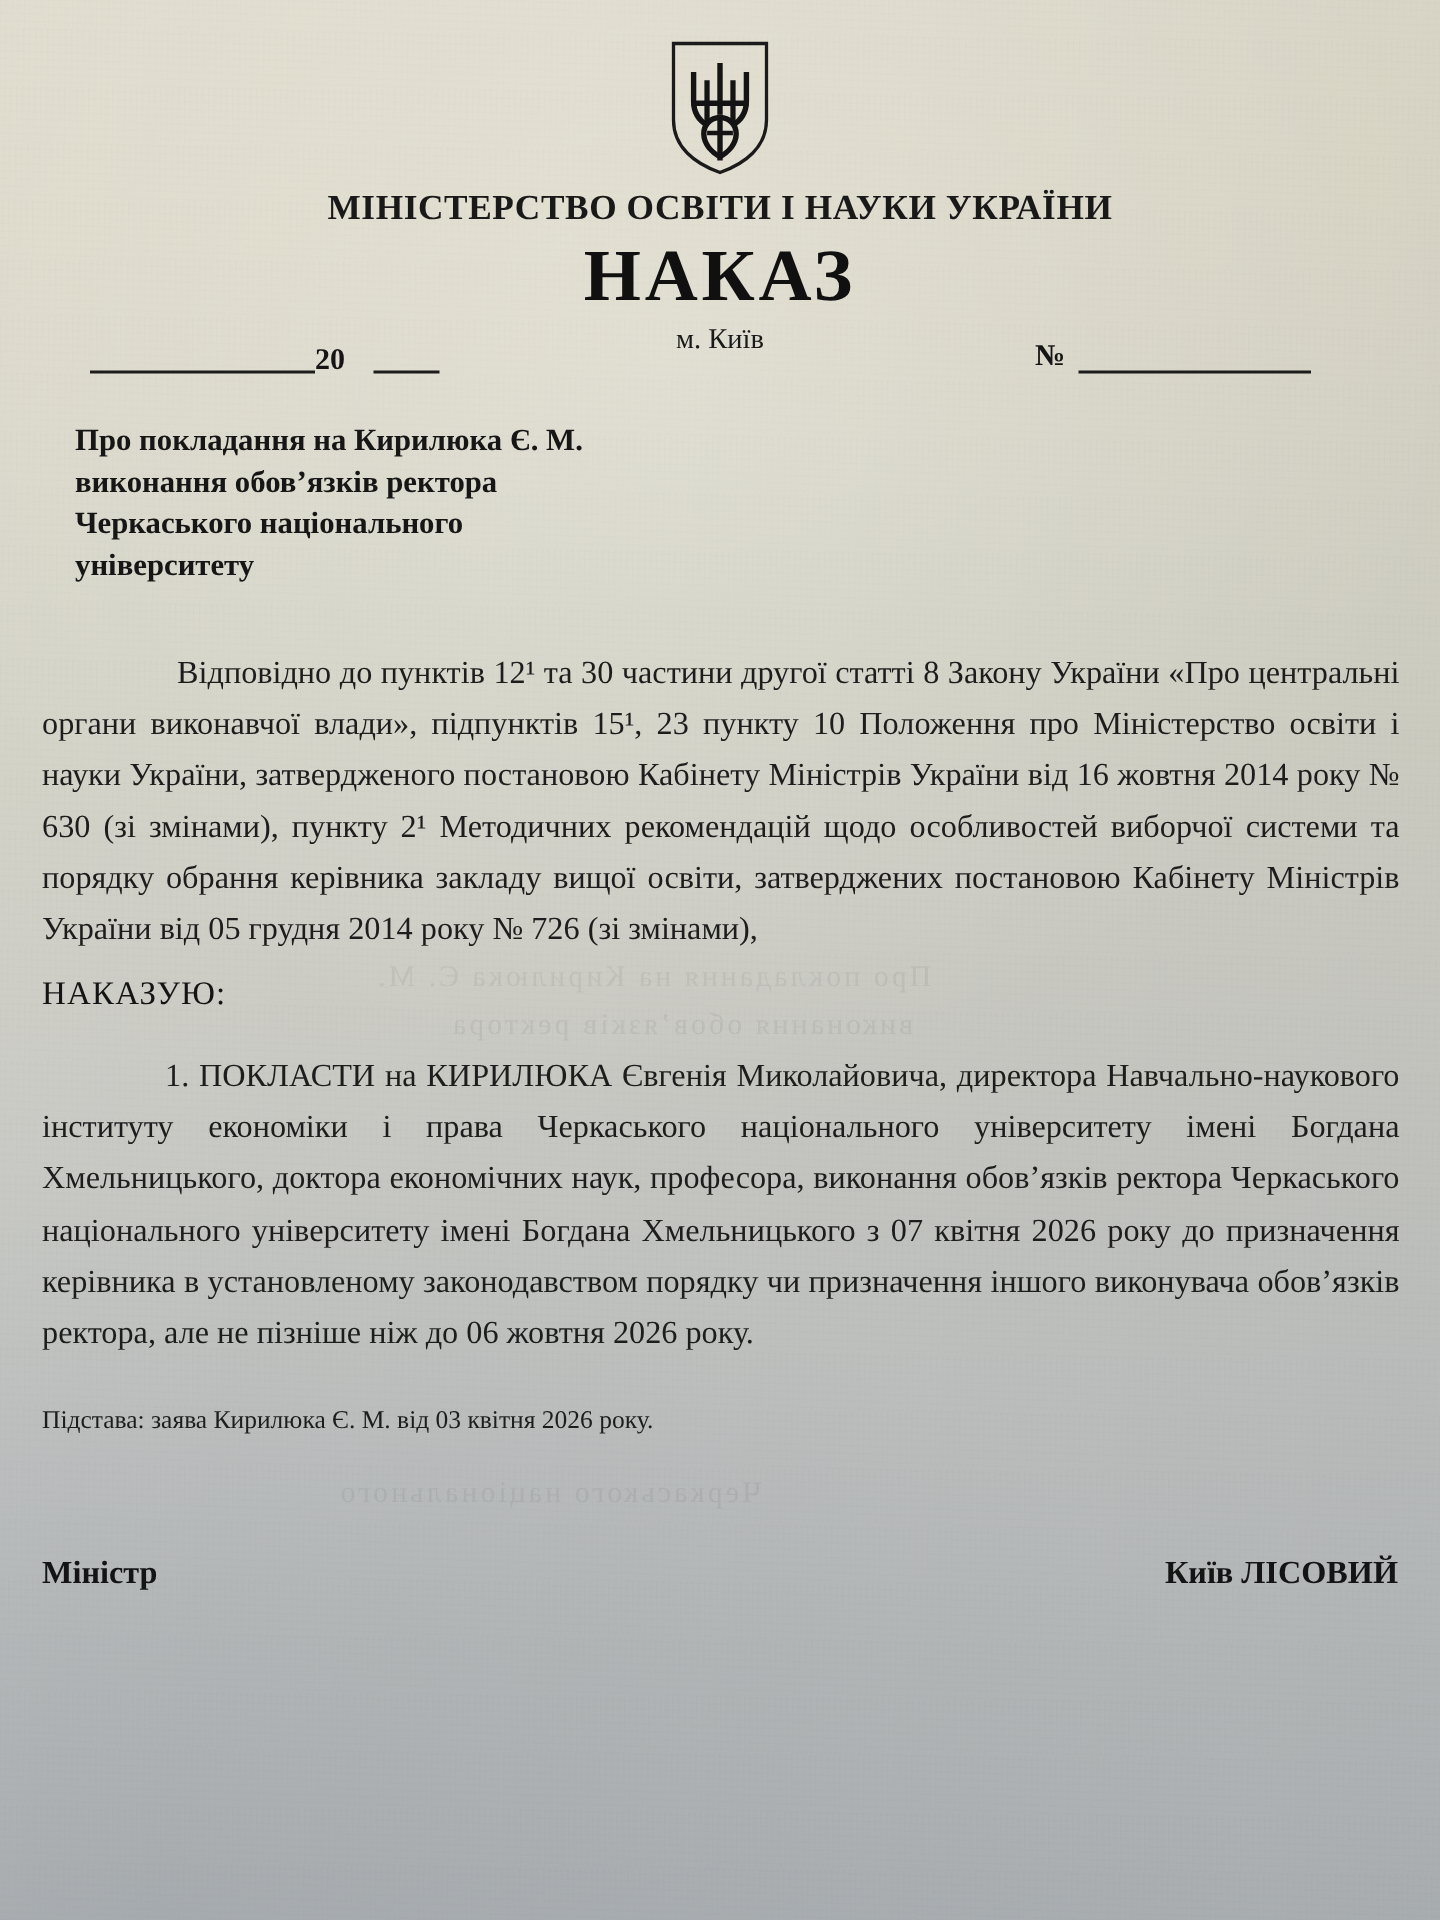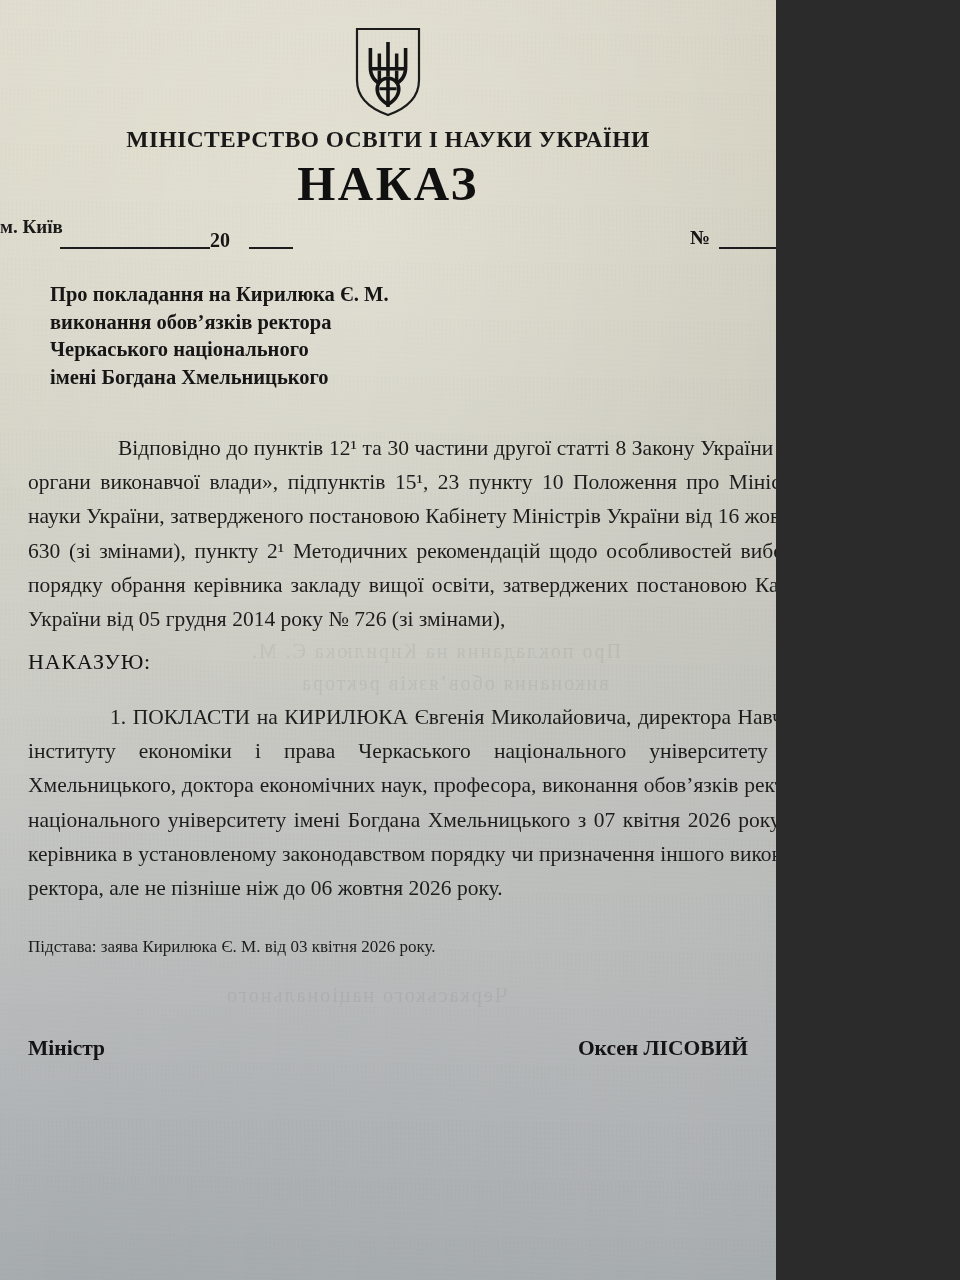--- a/index.html
+++ b/index.html
@@ -3,21 +3,21 @@
 <meta charset="utf-8">
 <title>Наказ МОН України</title>
 <style>
   html, body {
     margin: 0;
     padding: 0;
     background: #2b2b2b;
   }
   .page {
     position: relative;
-    width: 776px;
+    width: 960px;
     height: 1280px;
     overflow: hidden;
     font-family: "Liberation Serif", "DejaVu Serif", serif;
     color: #1a1a1a;
     
     background:
       linear-gradient(178deg,
         #dedbcc 0%,
         #dcd9c9 12%,
         #d8d6c8 24%,
@@ -96,22 +96,22 @@
     text-align: center;
     font-weight: bold;
     font-size: 49px;
     letter-spacing: 2.5px;
     color: #101010;
   }
   .city {
     position: absolute;
     top: 216px;
     left: 0; right: 0;
-    text-align: left;
-    font-weight: bold;
+    text-align: center;
+    font-weight: normal;
     font-size: 19px;
     color: #1a1a1a;
   }
 
   
   .dateline {
     position: absolute;
     top: 230px;
     left: 60px;
     display: flex;
@@ -329,30 +329,30 @@
 
     <div class="numline">
       <span>№</span>
       <span class="rule rule-no"></span>
     </div>
 
     <div class="subject">
       <div>Про покладання на Кирилюка Є. М.</div>
       <div>виконання обов’язків ректора</div>
       <div>Черкаського національного</div>
-      <div>імені Богдана Хмельницького</div>
+      <div>університету</div>
     </div>
 
     <div class="preamble">Відповідно до пунктів 12¹ та 30 частини другої статті 8 Закону України «Про центральні органи виконавчої влади», підпунктів 15¹, 23 пункту 10 Положення про Міністерство освіти і науки України, затвердженого постановою Кабінету Міністрів України від 16 жовтня 2014 року № 630 (зі змінами), пункту 2¹ Методичних рекомендацій щодо особливостей виборчої системи та порядку обрання керівника закладу вищої освіти, затверджених постановою Кабінету Міністрів України від 05 грудня 2014 року № 726 (зі змінами),</div>
 
     <div class="hereby">НАКАЗУЮ:</div>
 
     <div class="item1">1. ПОКЛАСТИ на КИРИЛЮКА Євгенія Миколайовича, директора Навчально-наукового інституту економіки і права Черкаського національного університету імені Богдана Хмельницького, доктора економічних наук, професора, виконання обов’язків ректора Черкаського національного університету імені Богдана Хмельницького з 07 квітня 2026 року до призначення керівника в установленому законодавством порядку чи призначення іншого виконувача обов’язків ректора, але не пізніше ніж до 06 жовтня 2026 року.</div>
 
     <div class="basis">Підстава: заява Кирилюка Є. М. від 03 квітня 2026 року.</div>
 
     <div class="sig-title">Міністр</div>
-    <div class="sig-name">Оксен ЛІСОВИЙ</div>
+    <div class="sig-name">Київ ЛІСОВИЙ</div>
 
   </div>
 
 
 </div>
 
 </body></html>

